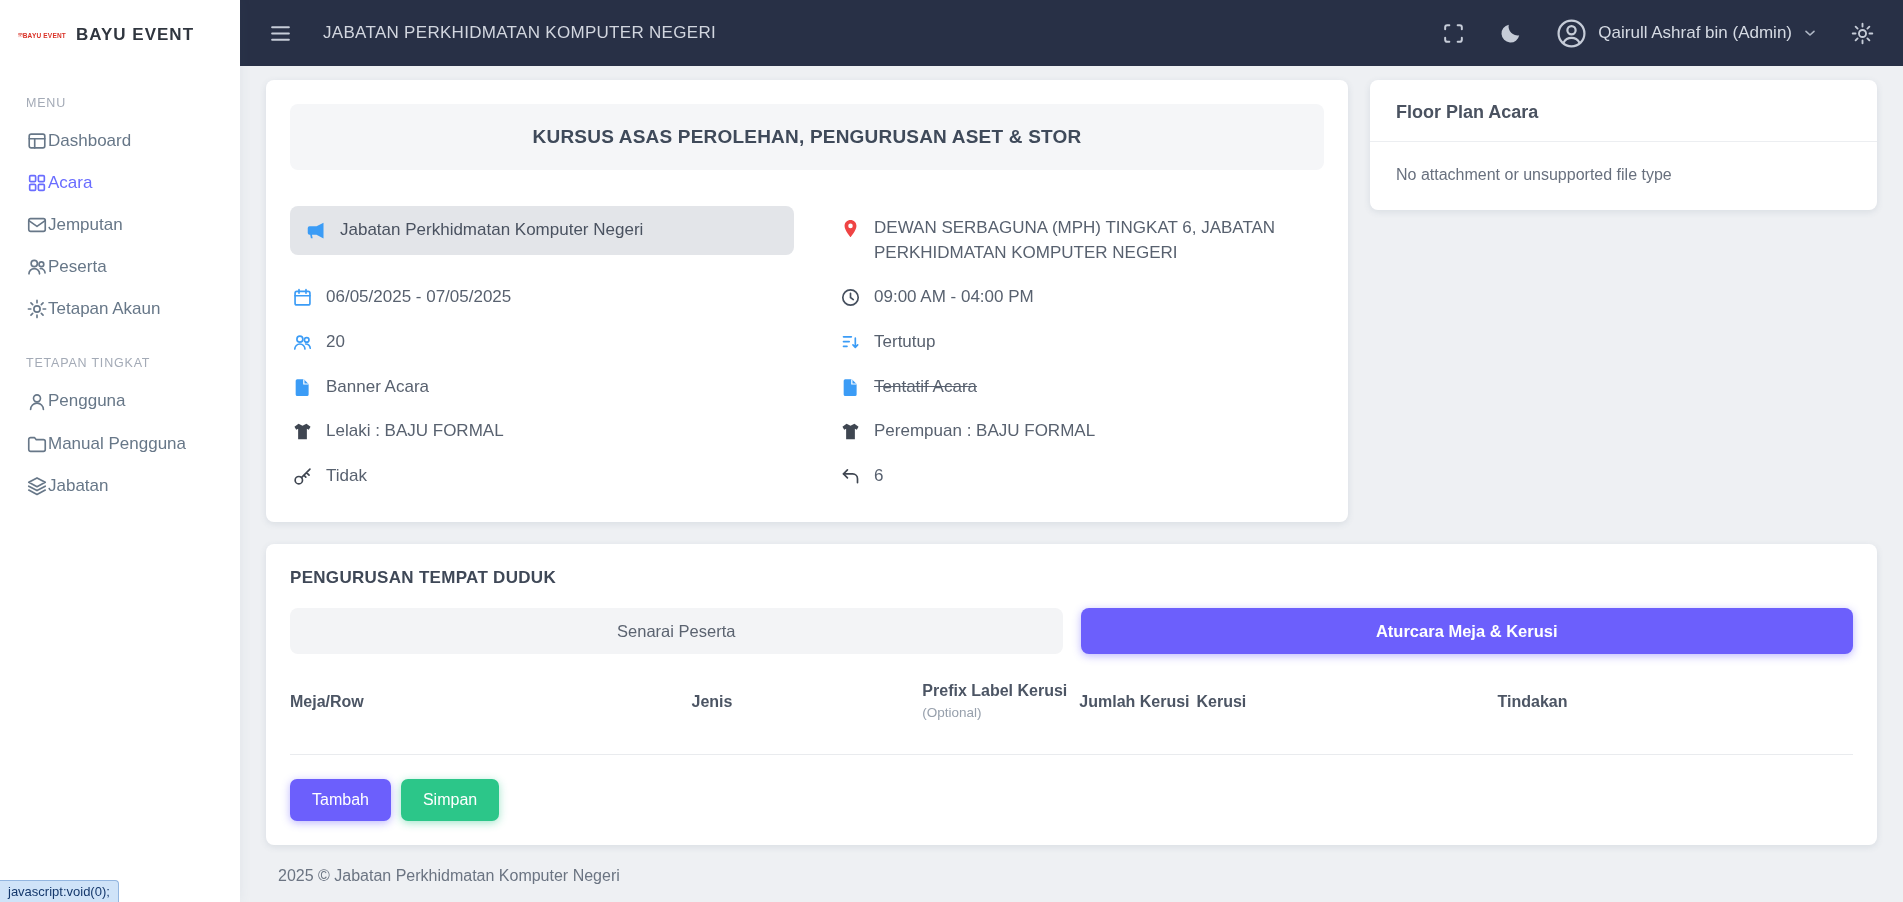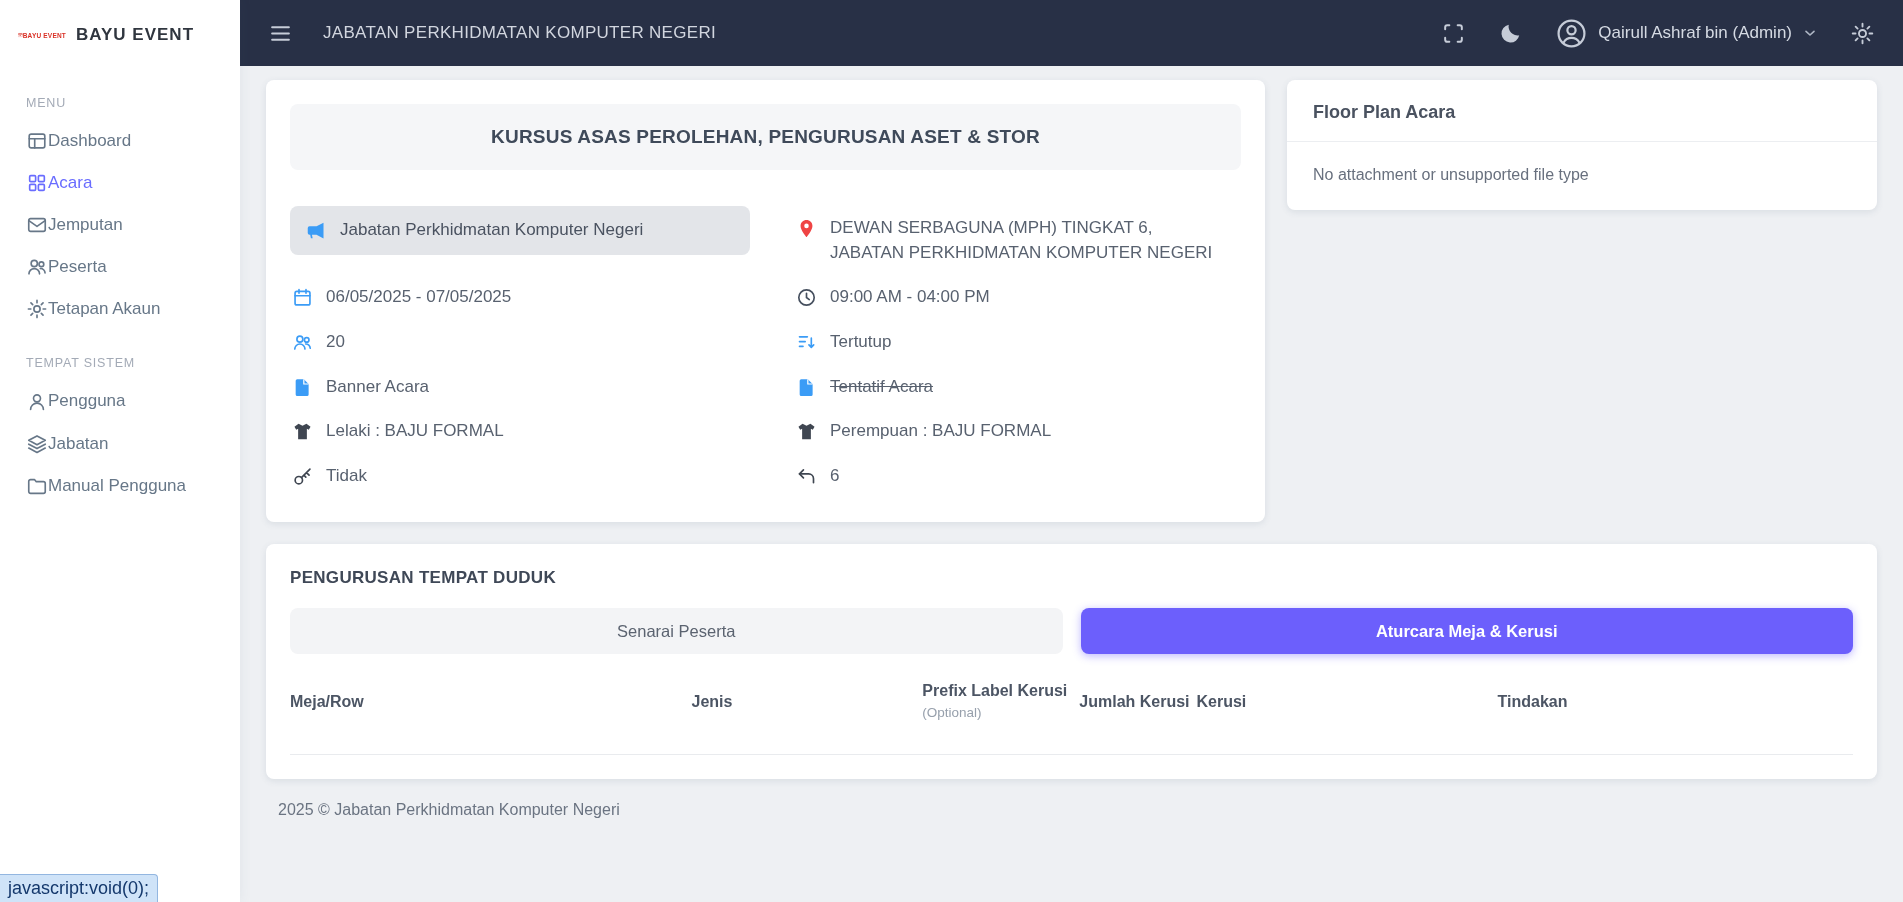--- a/index.html
+++ b/index.html
@@ -59,21 +59,21 @@
   .dcell svg { width: 21px; height: 21px; flex-shrink: 0; margin-top: 2px; }
   .dcell.pill { background: #e3e5e9; border-radius: 8px; padding: 12px 16px; margin-right: 44px; align-self: start; color: #4a5260; }
   .dcell.venue { padding-right: 24px; }
   .strike { text-decoration: line-through; }
   .link-row { cursor: pointer; }
   .ic-blue { color: #3b9cf6; }
   .ic-red { color: #ef4444; }
   .ic-dark { color: #3f4651; }
   .ic-navy { color: #454f5e; }
 
-  .floorplan-card { width: 590px; flex-shrink: 0; padding: 22px 26px 26px; }
+  .floorplan-card { width: 507px; flex-shrink: 0; padding: 22px 26px 26px; }
   .fp-title { font-size: 18px; font-weight: 600; color: #4a5260; }
   .fp-divider { border: none; border-top: 1px solid #eceef1; margin: 18px -26px 0; }
   .fp-empty { margin-top: 24px; font-size: 16px; color: #68707e; }
 
   
   .seating-card { margin-top: 22px; padding: 24px; }
   .seating-title { font-size: 17px; font-weight: bold; color: #3f4857; letter-spacing: .3px; }
   .tabs { display: flex; gap: 18px; margin-top: 20px; justify-content: flex-end; }
   .tab {
     flex: 1; height: 46px; border-radius: 8px; border: none; cursor: pointer;
@@ -101,21 +101,21 @@
     font-size: 16px; font-weight: 500; font-family: inherit; cursor: pointer;
   }
   .btn-purple { background: #6c5ffc; box-shadow: 0 2px 8px rgba(108,95,252,.45); }
   .btn-green  { background: #2cc689; box-shadow: 0 2px 8px rgba(44,198,137,.45); }
 
   .page-footer { padding: 22px 12px 16px; font-size: 16px; color: #6b7482; }
 
   .status-bubble {
     position: fixed; left: 0; bottom: 0; background: #cfe3f8; color: #14386c;
     border: 1px solid #93b6e0; border-left: none; border-bottom: none;
-    border-top-right-radius: 4px; padding: 3px 8px; font-size: 18px; z-index: 20;
+    border-top-right-radius: 4px; padding: 3px 8px; font-size: 13px; z-index: 20;
   }
 </style>
 </head>
 <body>
 
 <div class="layout">
 
   <aside class="sidebar">
     <div class="logo">
       <div class="logo-badge">
@@ -170,44 +170,44 @@
     </div>
 
     <div class="menu-item">
       <svg viewBox="0 0 24 24" fill="none" stroke="currentColor" stroke-width="1.8" stroke-linecap="round" stroke-linejoin="round">
         <circle cx="12" cy="12" r="3.4"></circle>
         <path d="M12 2.6v2.7M12 18.7v2.7M2.6 12h2.7M18.7 12h2.7M5.4 5.4l1.9 1.9M16.7 16.7l1.9 1.9M18.6 5.4l-1.9 1.9M7.3 16.7l-1.9 1.9"></path>
       </svg>
       <span>Tetapan Akaun</span>
     </div>
 
-    <div class="menu-section-label">TEMPAT SISTEM</div>
+    <div class="menu-section-label">TETAPAN TINGKAT</div>
 
     <div class="menu-item">
       <svg viewBox="0 0 24 24" fill="none" stroke="currentColor" stroke-width="1.8" stroke-linecap="round" stroke-linejoin="round">
         <circle cx="12" cy="8" r="3.8"></circle>
           <path d="M5 20.2a7 7 0 0 1 14 0"></path>
       </svg>
       <span>Pengguna</span>
+    </div>
+
+    <div class="menu-item">
+      <svg viewBox="0 0 24 24" fill="none" stroke="currentColor" stroke-width="1.8" stroke-linecap="round" stroke-linejoin="round">
+        <path d="M3 7a2 2 0 0 1 2-2h4.2l2 2.3H19a2 2 0 0 1 2 2V18a2 2 0 0 1-2 2H5a2 2 0 0 1-2-2V7z"></path>
+      </svg>
+      <span>Manual Pengguna</span>
     </div>
 
     <div class="menu-item">
       <svg viewBox="0 0 24 24" fill="none" stroke="currentColor" stroke-width="1.8" stroke-linecap="round" stroke-linejoin="round">
         <path d="M12 3.2 21 8l-9 4.8L3 8l9-4.8z"></path>
           <path d="M3 12.2l9 4.8 9-4.8"></path>
           <path d="M3 16.4l9 4.8 9-4.8"></path>
       </svg>
       <span>Jabatan</span>
-    </div>
-
-    <div class="menu-item">
-      <svg viewBox="0 0 24 24" fill="none" stroke="currentColor" stroke-width="1.8" stroke-linecap="round" stroke-linejoin="round">
-        <path d="M3 7a2 2 0 0 1 2-2h4.2l2 2.3H19a2 2 0 0 1 2 2V18a2 2 0 0 1-2 2H5a2 2 0 0 1-2-2V7z"></path>
-      </svg>
-      <span>Manual Pengguna</span>
     </div>
   </aside>
 
   <div class="main">
 
     <header class="topbar">
       <button class="icon-btn">
         <svg viewBox="0 0 24 24" fill="none" stroke="currentColor" stroke-width="2" stroke-linecap="round">
           <path d="M4 6h16M4 12h16M4 18h16"></path>
         </svg>
@@ -374,20 +374,24 @@
             <div class="prefix-block">
               <span>Prefix Label Kerusi</span>
               <span class="optional-note">(Optional)</span>
             </div>
           </div>
           <div class="c4">Jumlah Kerusi</div>
           <div class="c5">Kerusi</div>
           <div class="c6">Tindakan</div>
         </div>
 
+        <div class="actions">
+          <button class="btn btn-purple">Tambah</button>
+          <button class="btn btn-green">Simpan</button>
+        </div>
       </section>
 
       <footer class="page-footer">2025 © Jabatan Perkhidmatan Komputer Negeri</footer>
 
     </div>
   </div>
 </div>
 
 <div class="status-bubble">javascript:void(0);</div>
 

